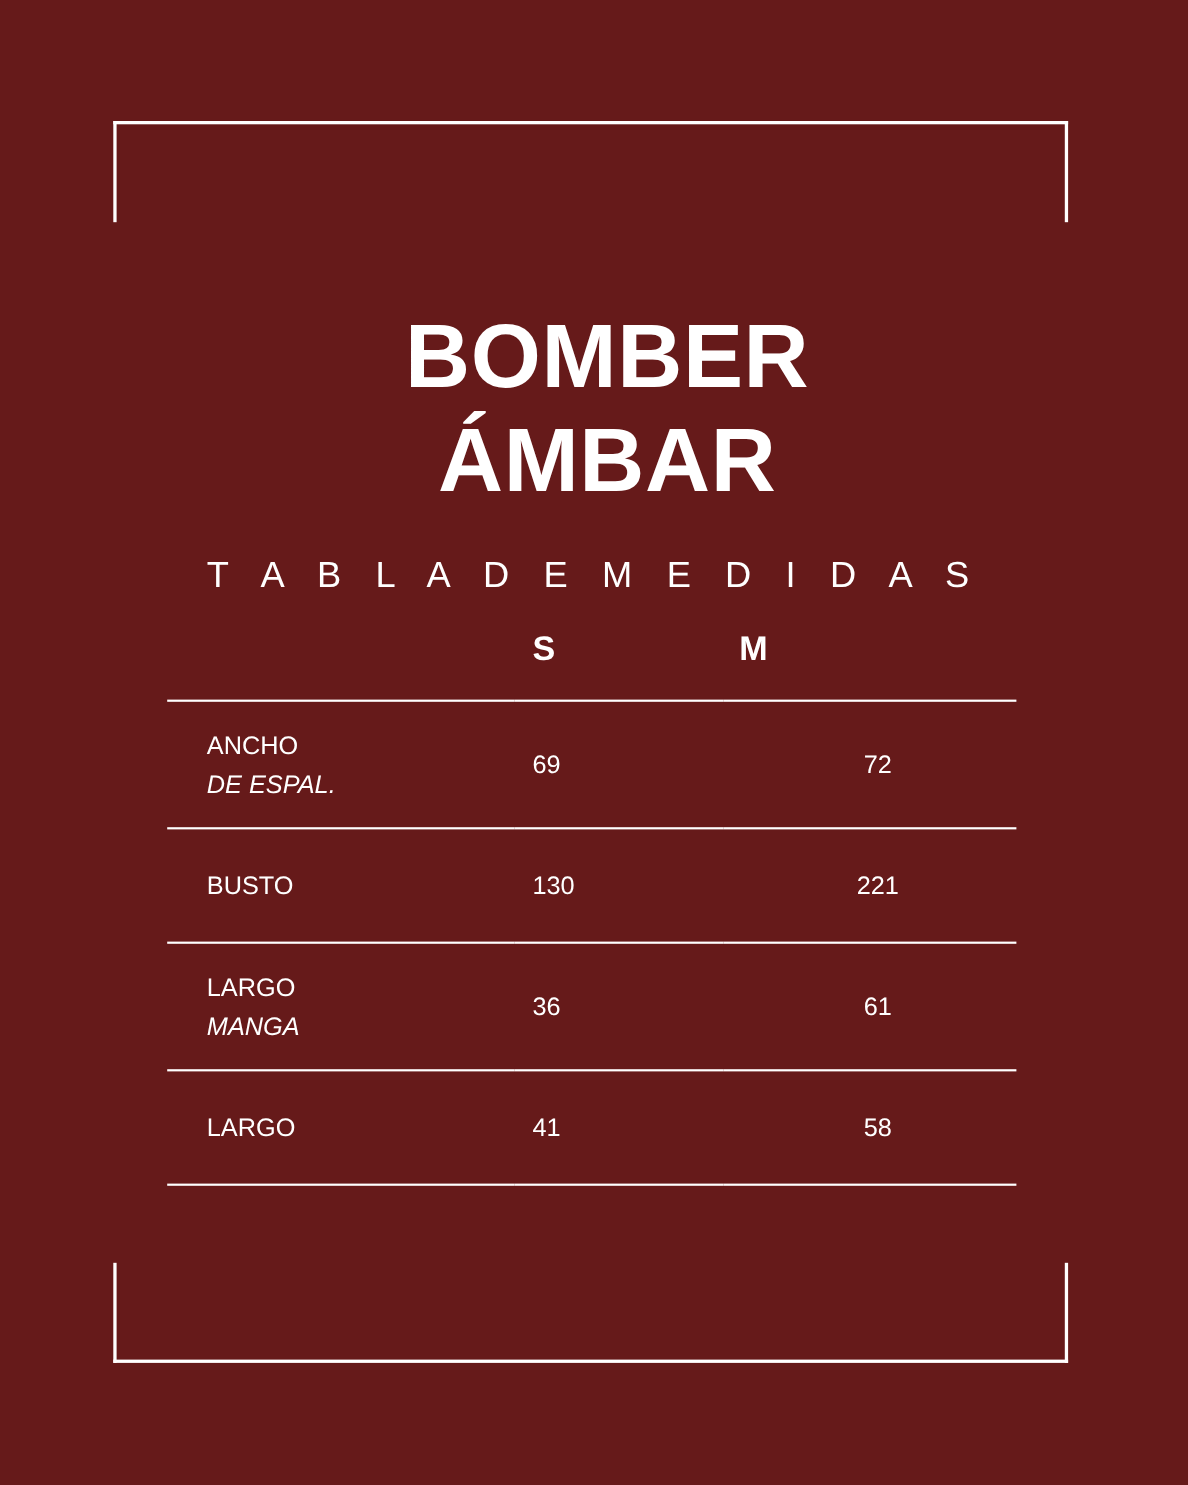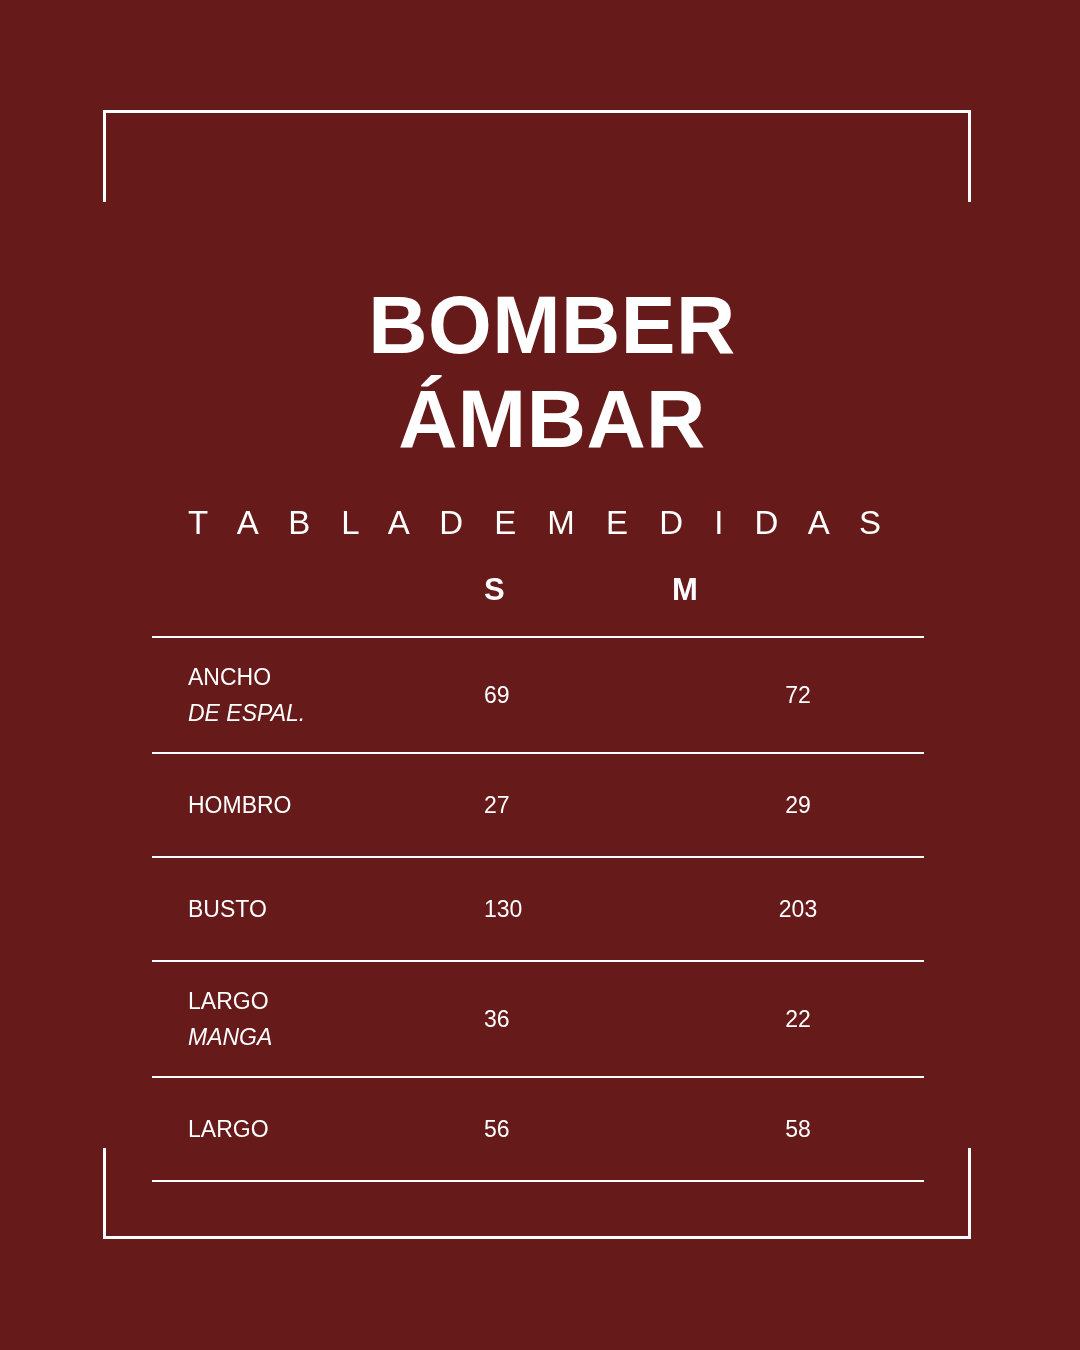--- a/index.html
+++ b/index.html
@@ -191,44 +191,37 @@
         <tr>
           <td class="cell-label">
             <span class="l1">ANCHO</span>
             <span class="l2">DE ESPAL.</span>
           </td>
           <td class="cell-s">69</td>
           <td class="cell-m">72</td>
         </tr>
         <tr>
           <td class="cell-label">
-            <span class="l1">HOMBRO</span>
-          </td>
-          <td class="cell-s">27</td>
-          <td class="cell-m">29</td>
-        </tr>
-        <tr>
-          <td class="cell-label">
             <span class="l1">BUSTO</span>
           </td>
           <td class="cell-s">130</td>
-          <td class="cell-m">203</td>
+          <td class="cell-m">221</td>
         </tr>
         <tr>
           <td class="cell-label">
             <span class="l1">LARGO</span>
             <span class="l2">MANGA</span>
           </td>
           <td class="cell-s">36</td>
-          <td class="cell-m">22</td>
+          <td class="cell-m">61</td>
         </tr>
         <tr>
           <td class="cell-label">
             <span class="l1">LARGO</span>
           </td>
-          <td class="cell-s">56</td>
+          <td class="cell-s">41</td>
           <td class="cell-m">58</td>
         </tr>
       </tbody>
     </table>
   </div>
 
 </div>
 
 </body></html>

